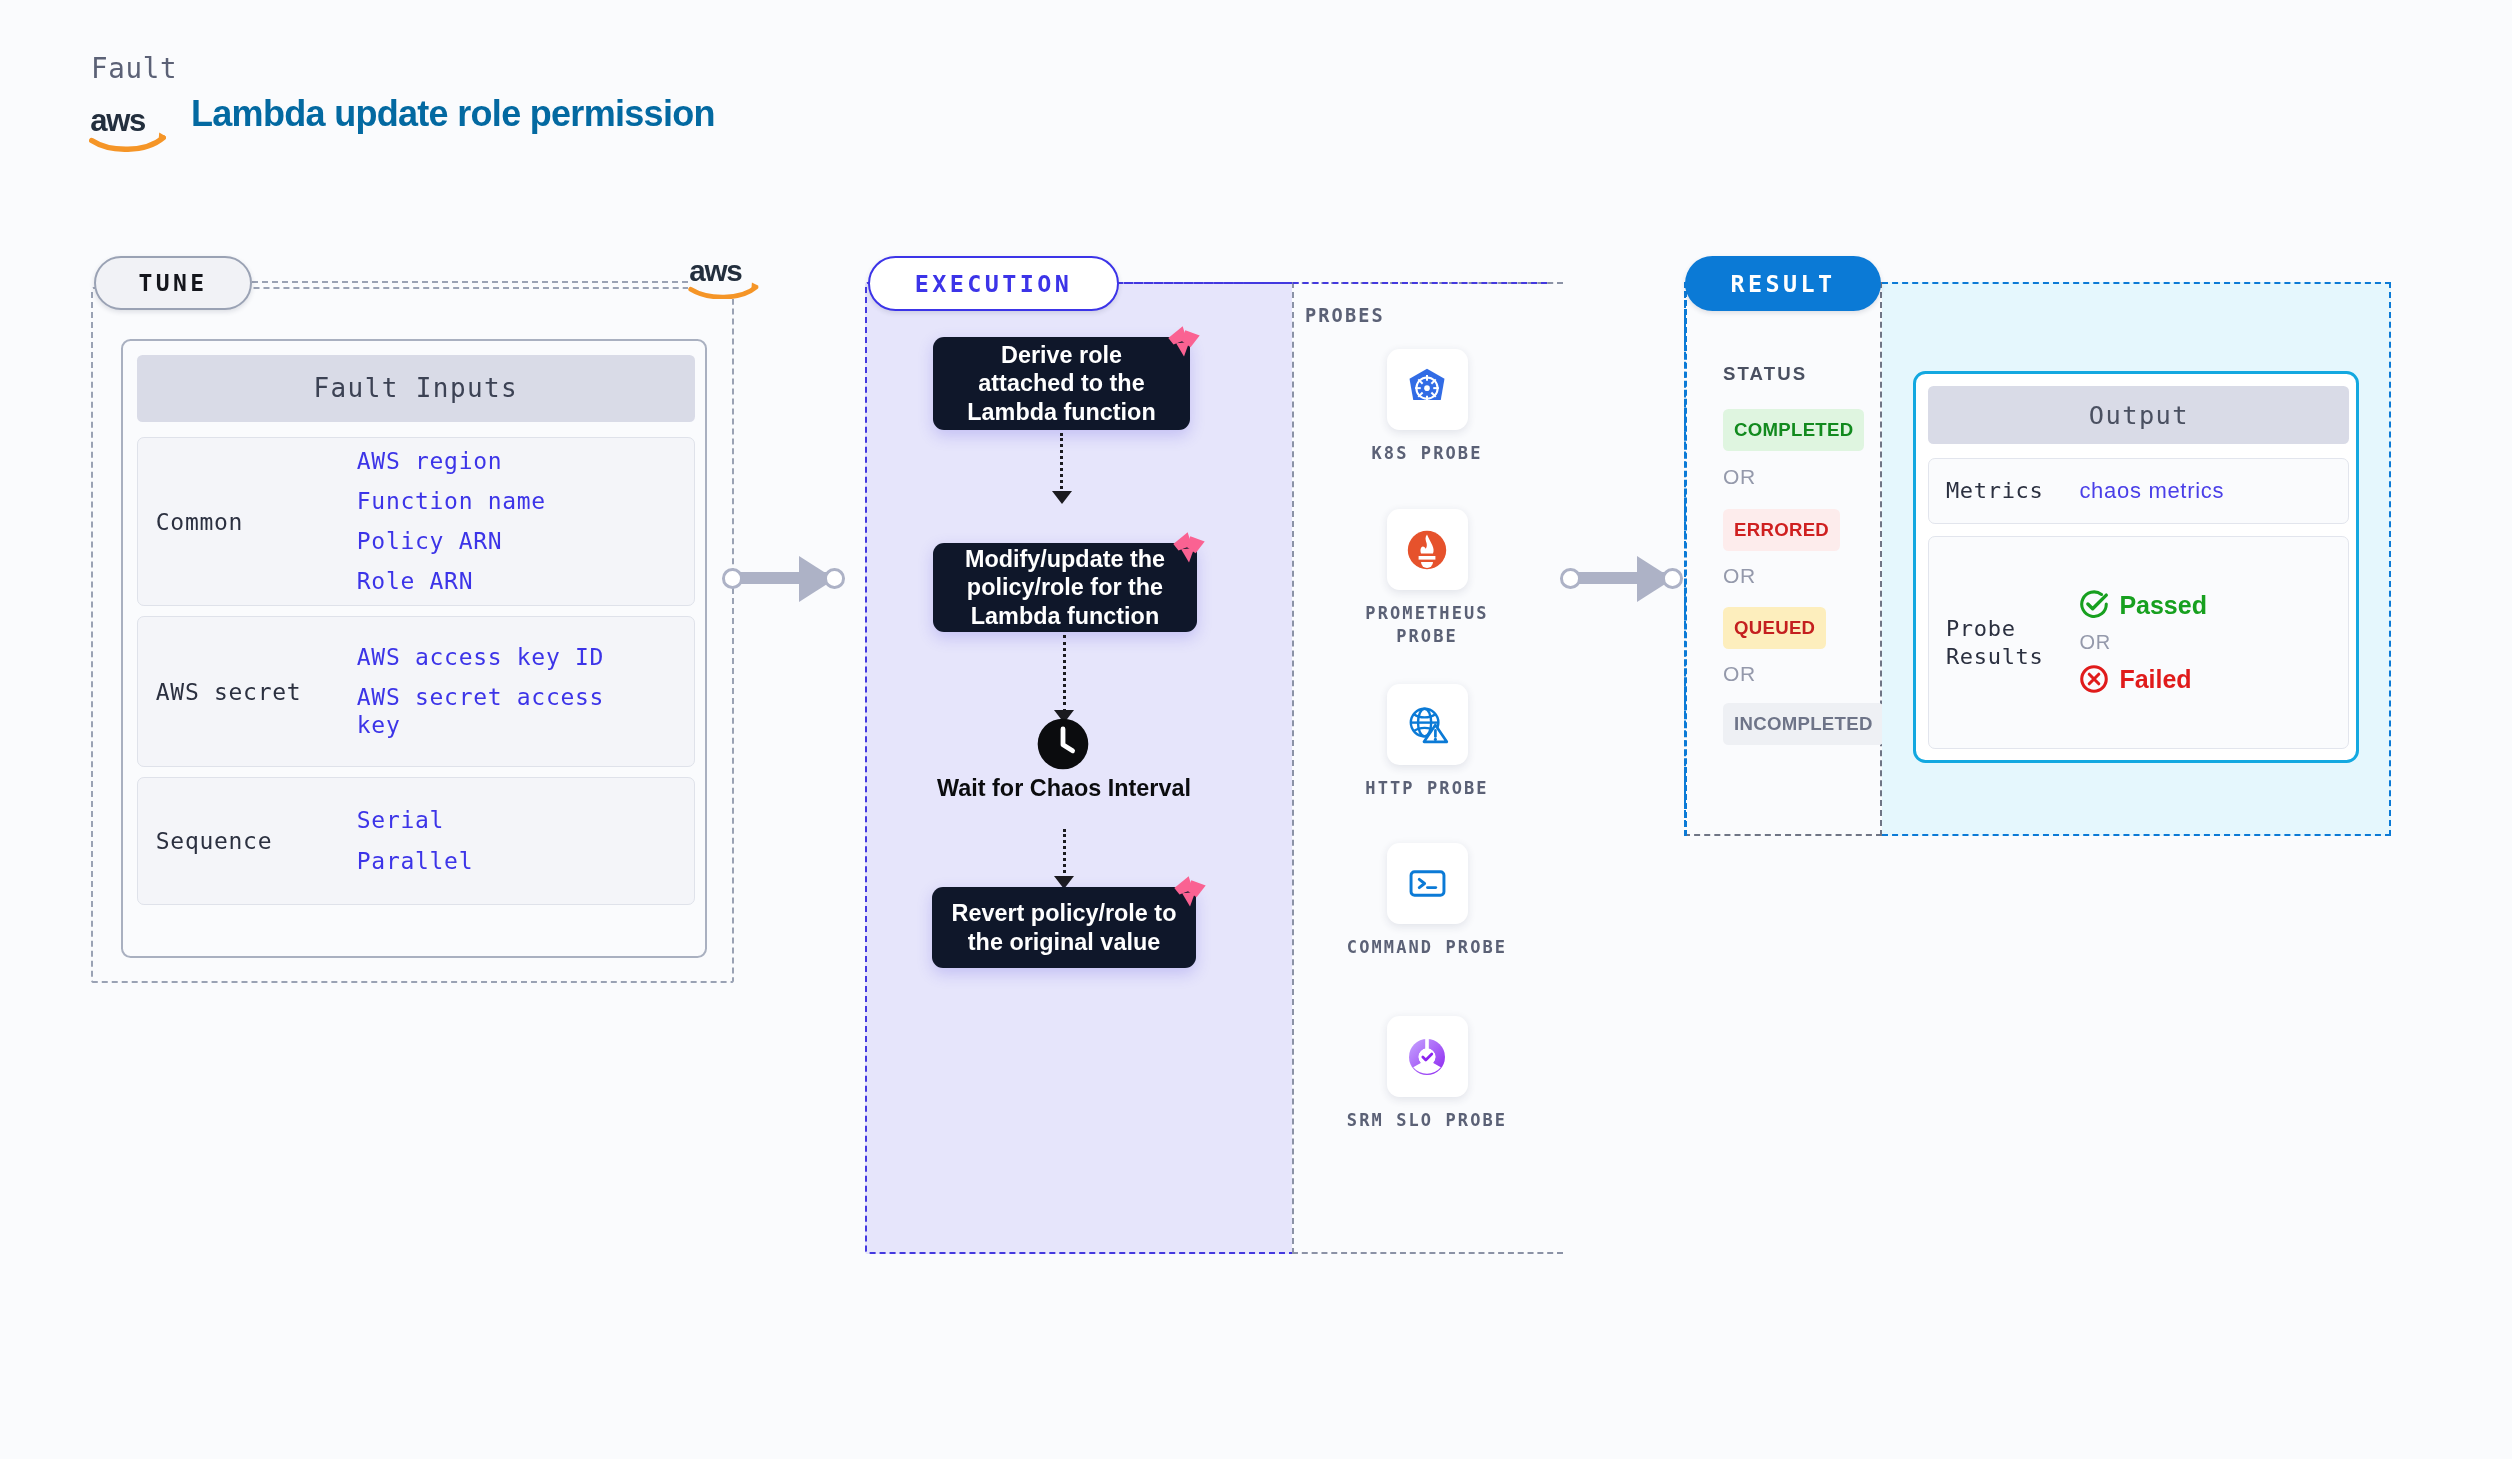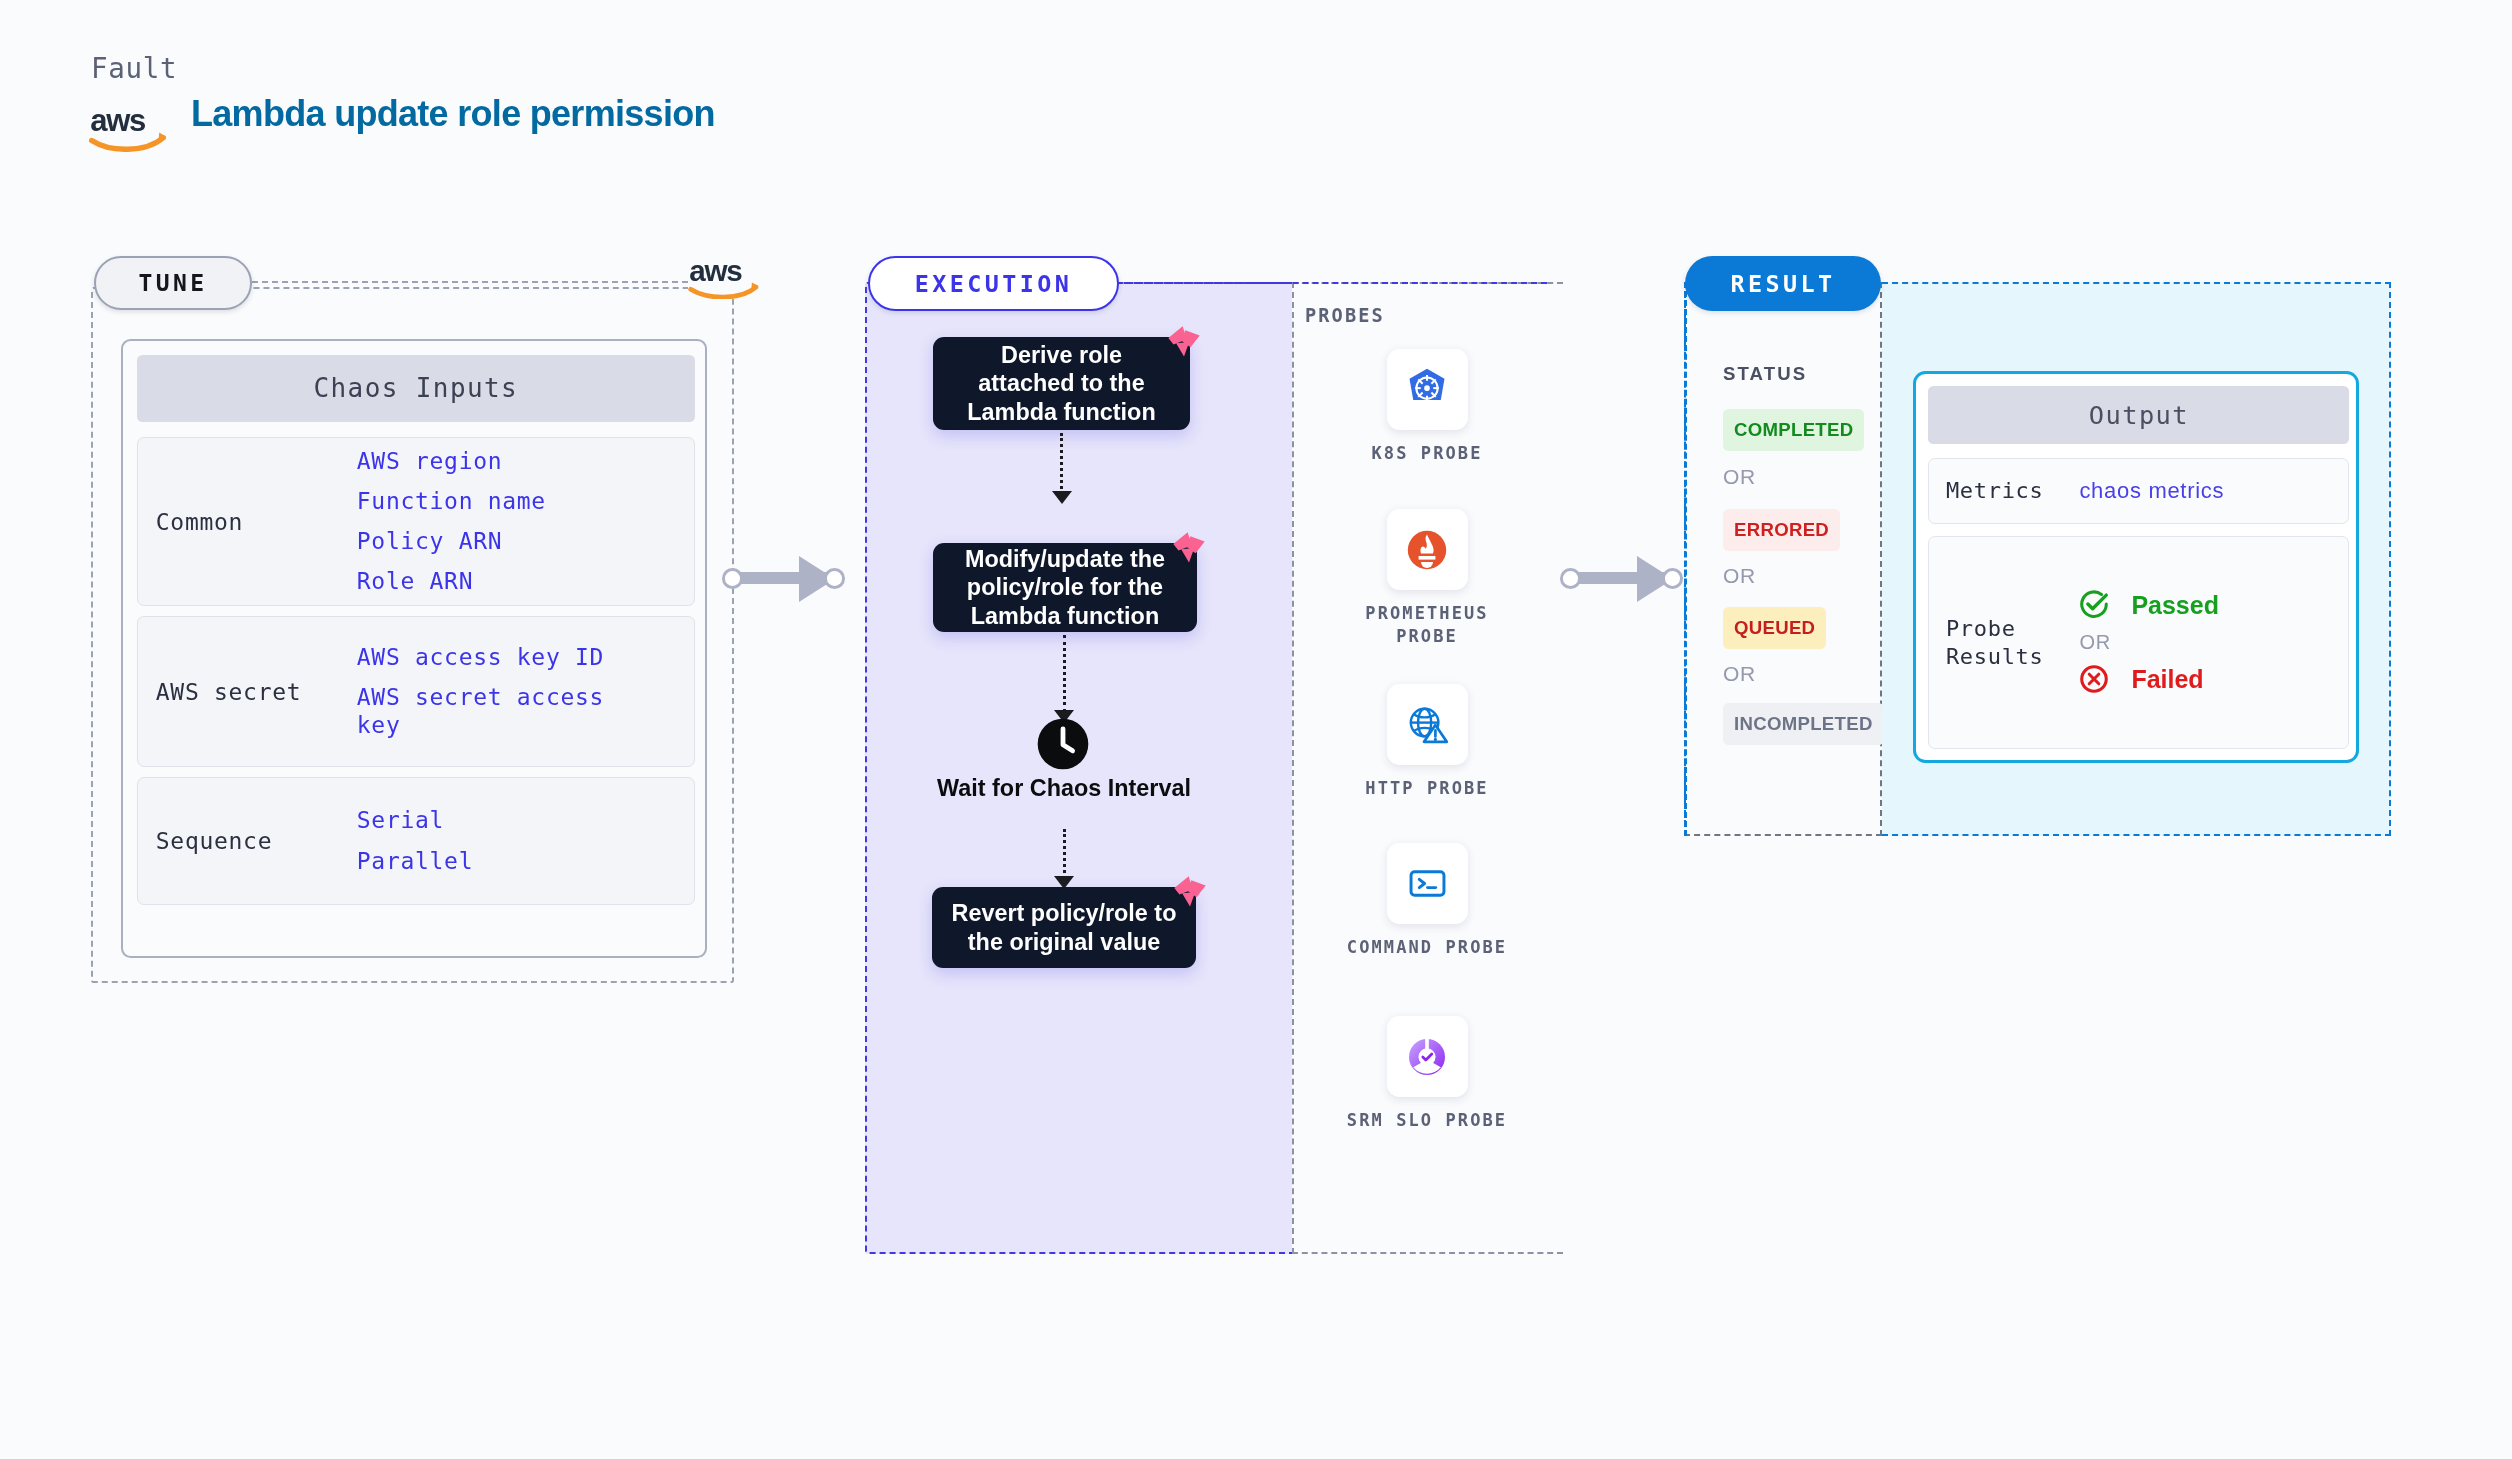--- a/index.html
+++ b/index.html
@@ -268,21 +268,21 @@
   .out-key {
     width: 150px; flex: none; padding-left: 16.5px;
     font-family: "DejaVu Sans Mono", monospace;
     font-size: 22px; color: #2b3040; line-height: 1.25; letter-spacing: 0.7px;
   }
   .out-val-link {
     font-family: Liberation Sans, sans-serif;
     font-size: 22px; color: #4a3fe8; letter-spacing: 0.7px;
   }
   .out-vals { display: flex; flex-direction: column; gap: 9.6px; }
-  .vrow { display: flex; align-items: center; gap: 22px; }
+  .vrow { display: flex; align-items: center; gap: 10px; }
   .vtext { font-size: 25px; font-weight: bold; }
   .vpass { color: #17a01f; }
   .vfail { color: #e01b1b; }
   .vor { font-size: 20px; color: #9499ab; letter-spacing: 0.7px; }
 </style>
 </head>
 <body>
 
 <div class="page">
 
@@ -301,21 +301,21 @@
   <div class="sec-badge" id="tune-badge">TUNE</div>
   <div class="tune-aws">
     <svg viewBox="0 0 110 66" width="74" height="45">
       <text x="2" y="40" font-family="Liberation Sans, sans-serif" font-size="44" font-weight="bold" fill="#232f3e" letter-spacing="-2">aws</text>
       <path d="M4 52 C30 68, 78 68, 101 49" stroke="#f59527" stroke-width="7" fill="none" stroke-linecap="round"></path>
       <path d="M95 42 L105 47 L94 55 Z" fill="#f59527"></path>
     </svg>
   </div>
 
   <div class="inputs-card">
-    <div class="inputs-title">Chaos Inputs</div>
+    <div class="inputs-title">Fault Inputs</div>
 
     <div class="in-group" id="grp-common">
       <div class="in-label">Common</div>
       <div class="in-vals">
         <div class="in-val">AWS region</div>
         <div class="in-val">Function name</div>
         <div class="in-val">Policy ARN</div>
         <div class="in-val">Role ARN</div>
       </div>
     </div>

